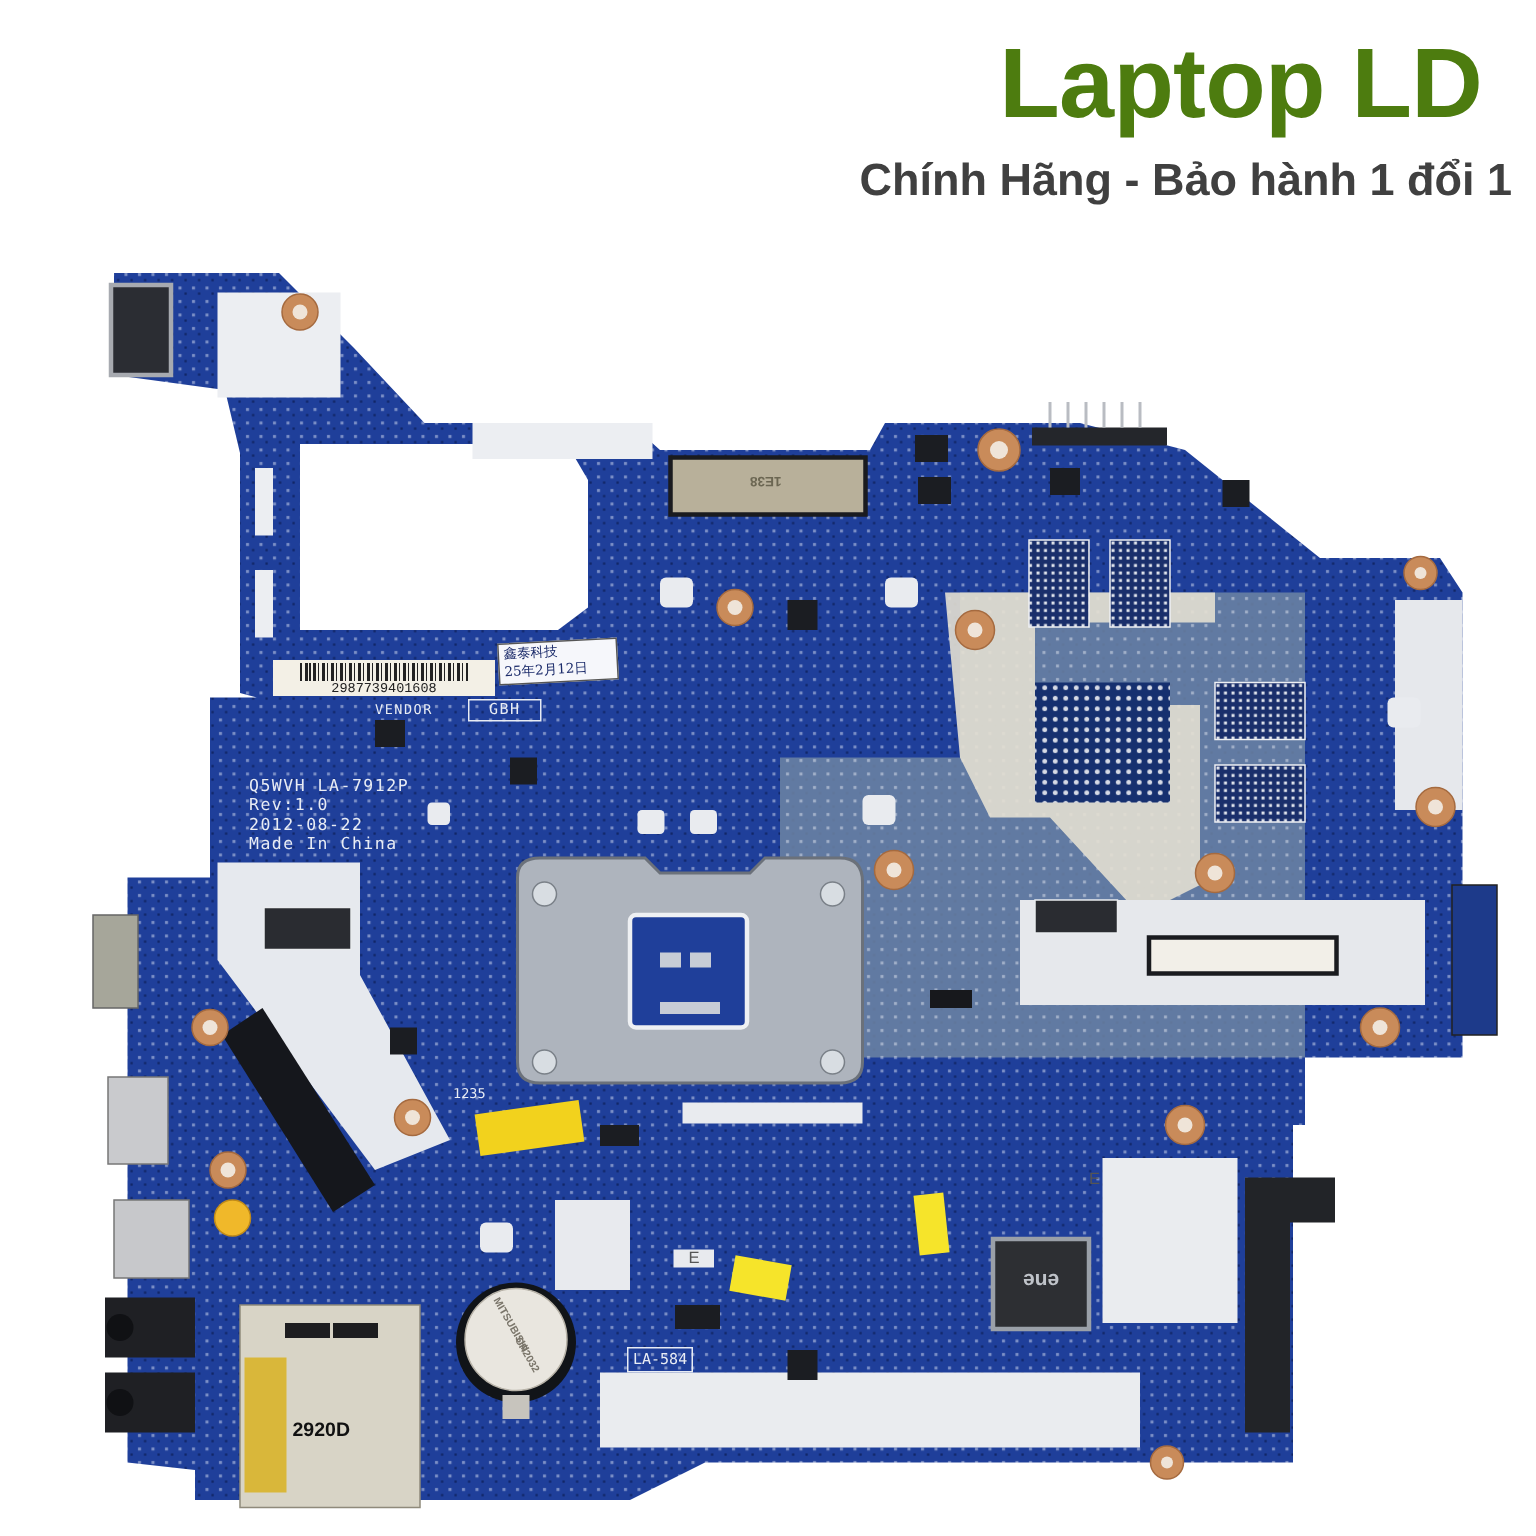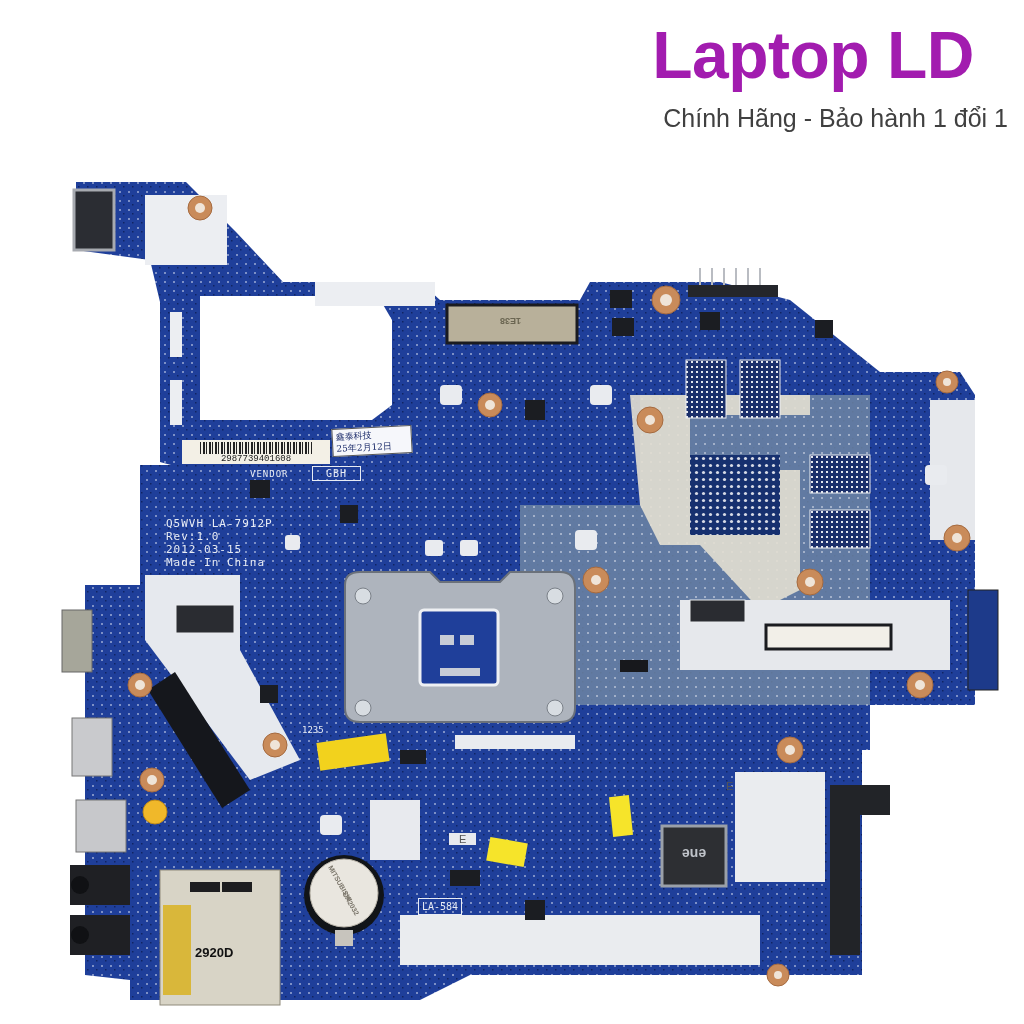--- a/index.html
+++ b/index.html
@@ -1,18 +1,18 @@
 <!DOCTYPE html>
 <html><head>
 <meta charset="utf-8">
 <style>
   html,body{margin:0;padding:0;background:#ffffff;}
   body{width:1024px;height:1024px;position:relative;overflow:hidden;font-family:"Liberation Sans",sans-serif;}
-  .brand-title{position:absolute;right:50px;top:22px;font-family:"Liberation Sans",sans-serif;font-weight:bold;font-size:66px;color:#a21caf;letter-spacing:-0.5px;line-height:1;}
-  .brand-sub{position:absolute;right:16px;top:106px;font-family:"Liberation Sans",sans-serif;font-weight:normal;font-size:25px;color:#404040;line-height:1;}
+  .brand-title{position:absolute;right:36px;top:22px;font-family:"Liberation Sans",sans-serif;font-weight:bold;font-size:66px;color:#4d7c0f;letter-spacing:-0.5px;line-height:1;}
+  .brand-sub{position:absolute;right:16px;top:106px;font-family:"Liberation Sans",sans-serif;font-weight:bold;font-size:30px;color:#404040;line-height:1;}
   .board{position:absolute;left:0;top:0;width:1024px;height:1024px;}
   .silk{position:absolute;font-family:"DejaVu Sans Mono",monospace;color:#e8ecf4;font-size:11px;line-height:13px;letter-spacing:1px;white-space:pre;}
   .label-sticker{position:absolute;background:#f3f0e6;color:#222;font-family:"Liberation Mono",monospace;font-size:9px;text-align:center;}
   .cn-sticker{position:absolute;background:#f6f7fb;border:1px solid #555;color:#1b2b6a;font-family:"DejaVu Serif",serif;font-size:9px;line-height:12px;padding:1px 3px;transform:rotate(-3deg);}
   .chip-text{position:absolute;color:#111;font-family:"Liberation Sans",sans-serif;font-weight:bold;}
 </style>
 </head>
 <body>
 
 <div>
@@ -177,21 +177,21 @@
         <rect x="460" y="540" width="18" height="16" rx="3"></rect>
       <rect x="320" y="815" width="22" height="20" rx="4"></rect>
         <rect x="925" y="465" width="22" height="20" rx="4"></rect>
       <rect x="455" y="735" width="120" height="14"></rect>
     </g>
   </svg>
 
   
   <div class="silk" style="left:166px;top:517px;">Q5WVH LA-7912P</div>
   <div class="silk" style="left:166px;top:530px;">Rev:1.0</div>
-  <div class="silk" style="left:166px;top:543px;">2012-03-15</div>
+  <div class="silk" style="left:166px;top:543px;">2012-08-22</div>
   <div class="silk" style="left:166px;top:556px;">Made In China</div>
 
   <div class="label-sticker" style="left:182px;top:440px;width:148px;height:24px;">
     <div style="height:12px;margin:2px 18px 0;background:repeating-linear-gradient(90deg,#222 0 1px,transparent 1px 3px,#222 3px 5px,transparent 5px 6px);"></div>
     <div>2987739401608</div>
   </div>
   <div class="silk" style="left:250px;top:468px;font-size:9px;">VENDOR</div>
   <div class="silk" style="left:312px;top:466px;font-size:10px;border:1px solid #e8ecf4;padding:0 13px;">GBH</div>
 
   <div class="cn-sticker" style="left:332px;top:427px;width:72px;">

